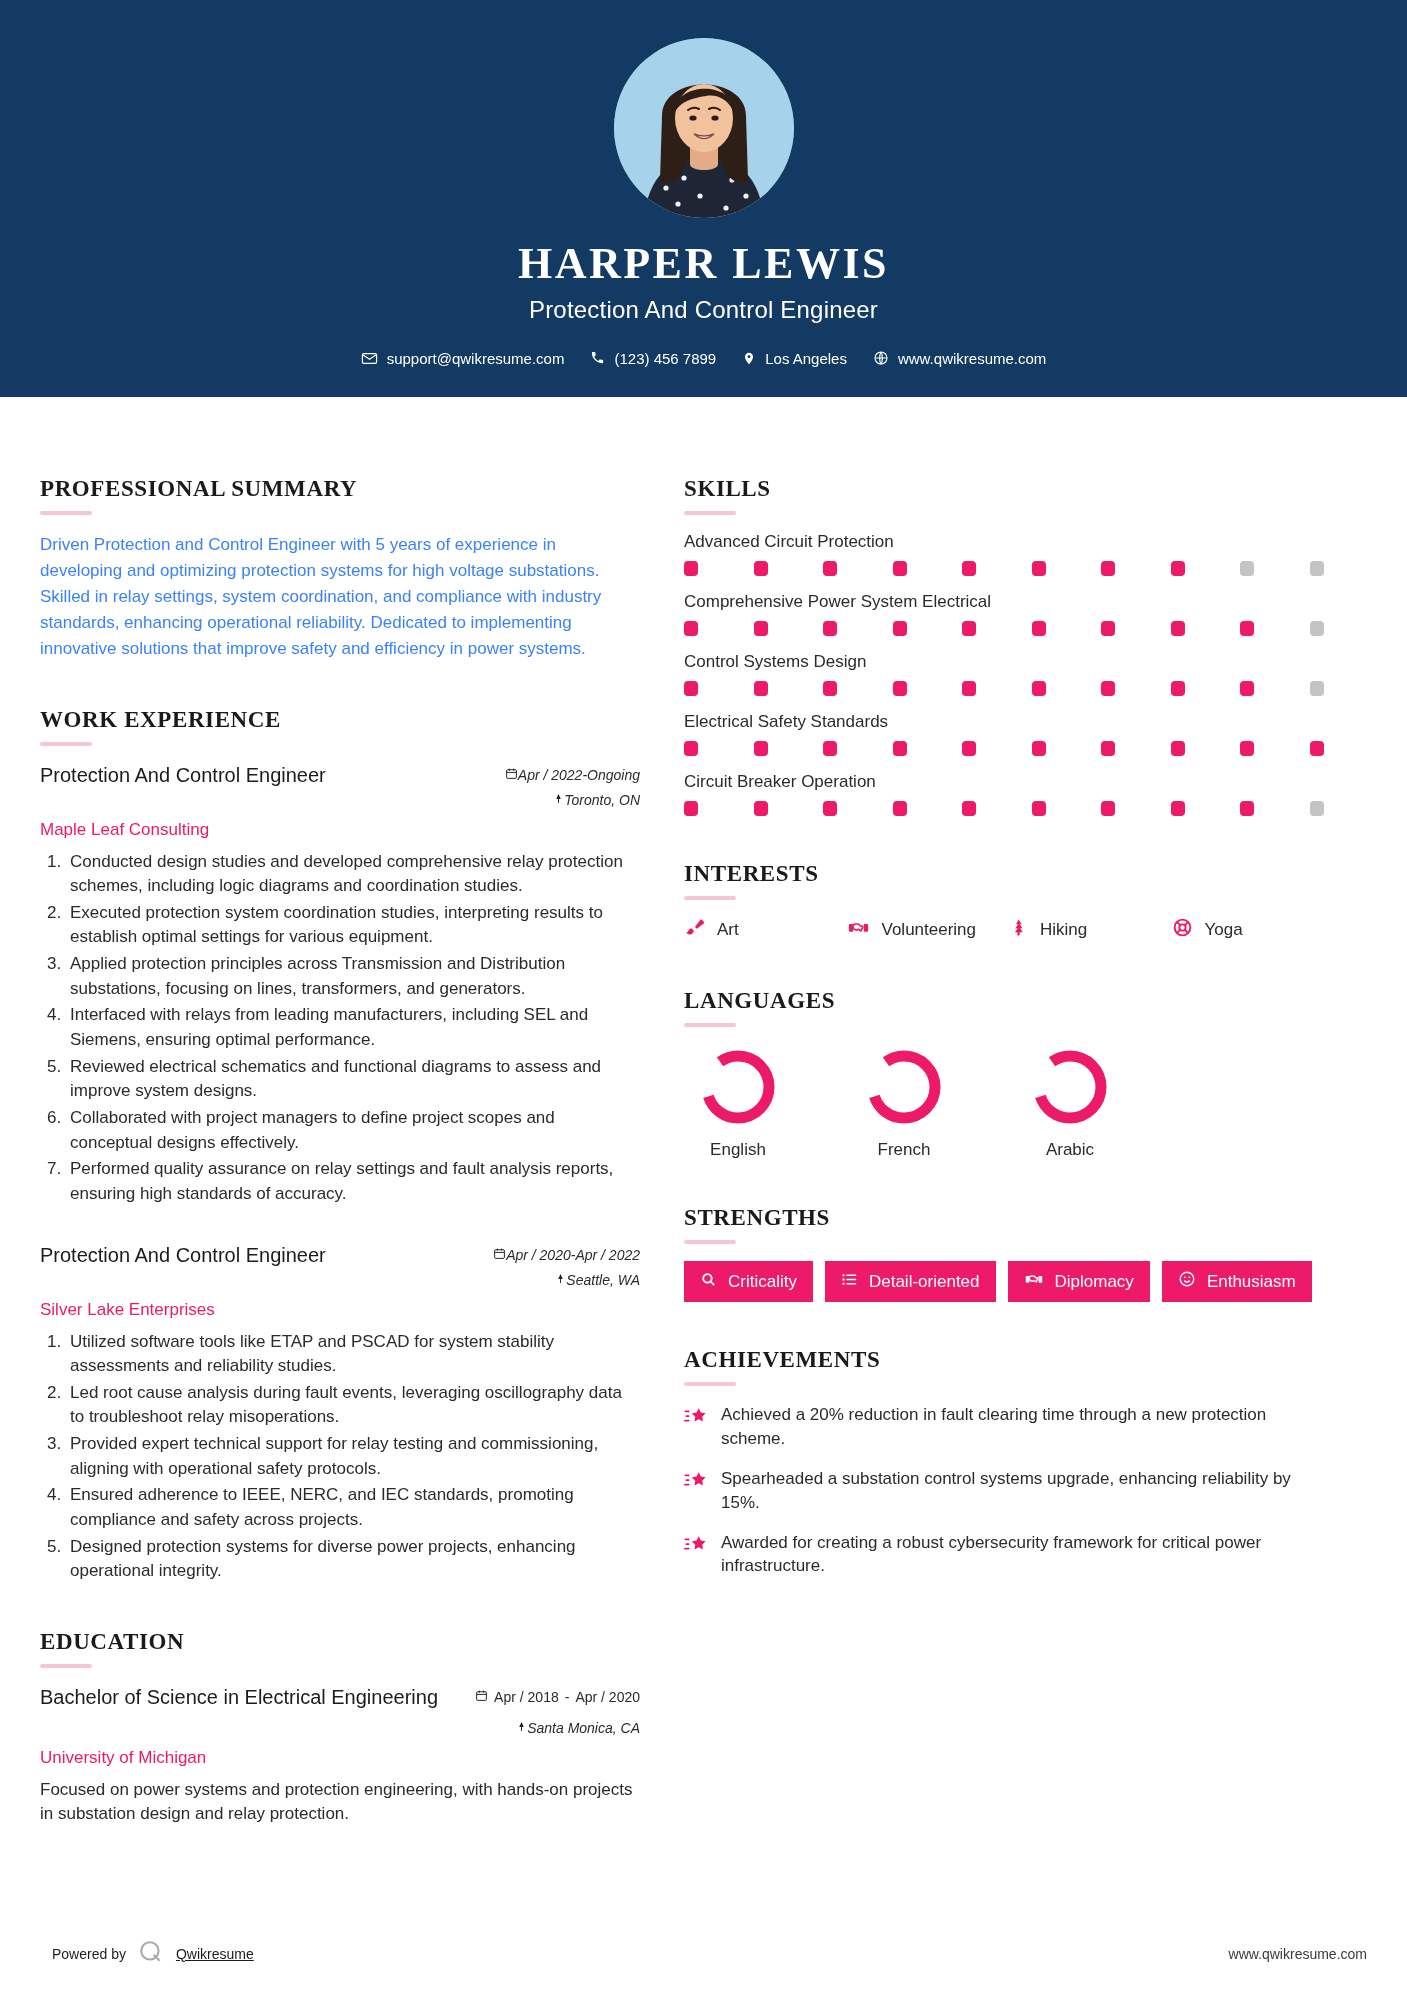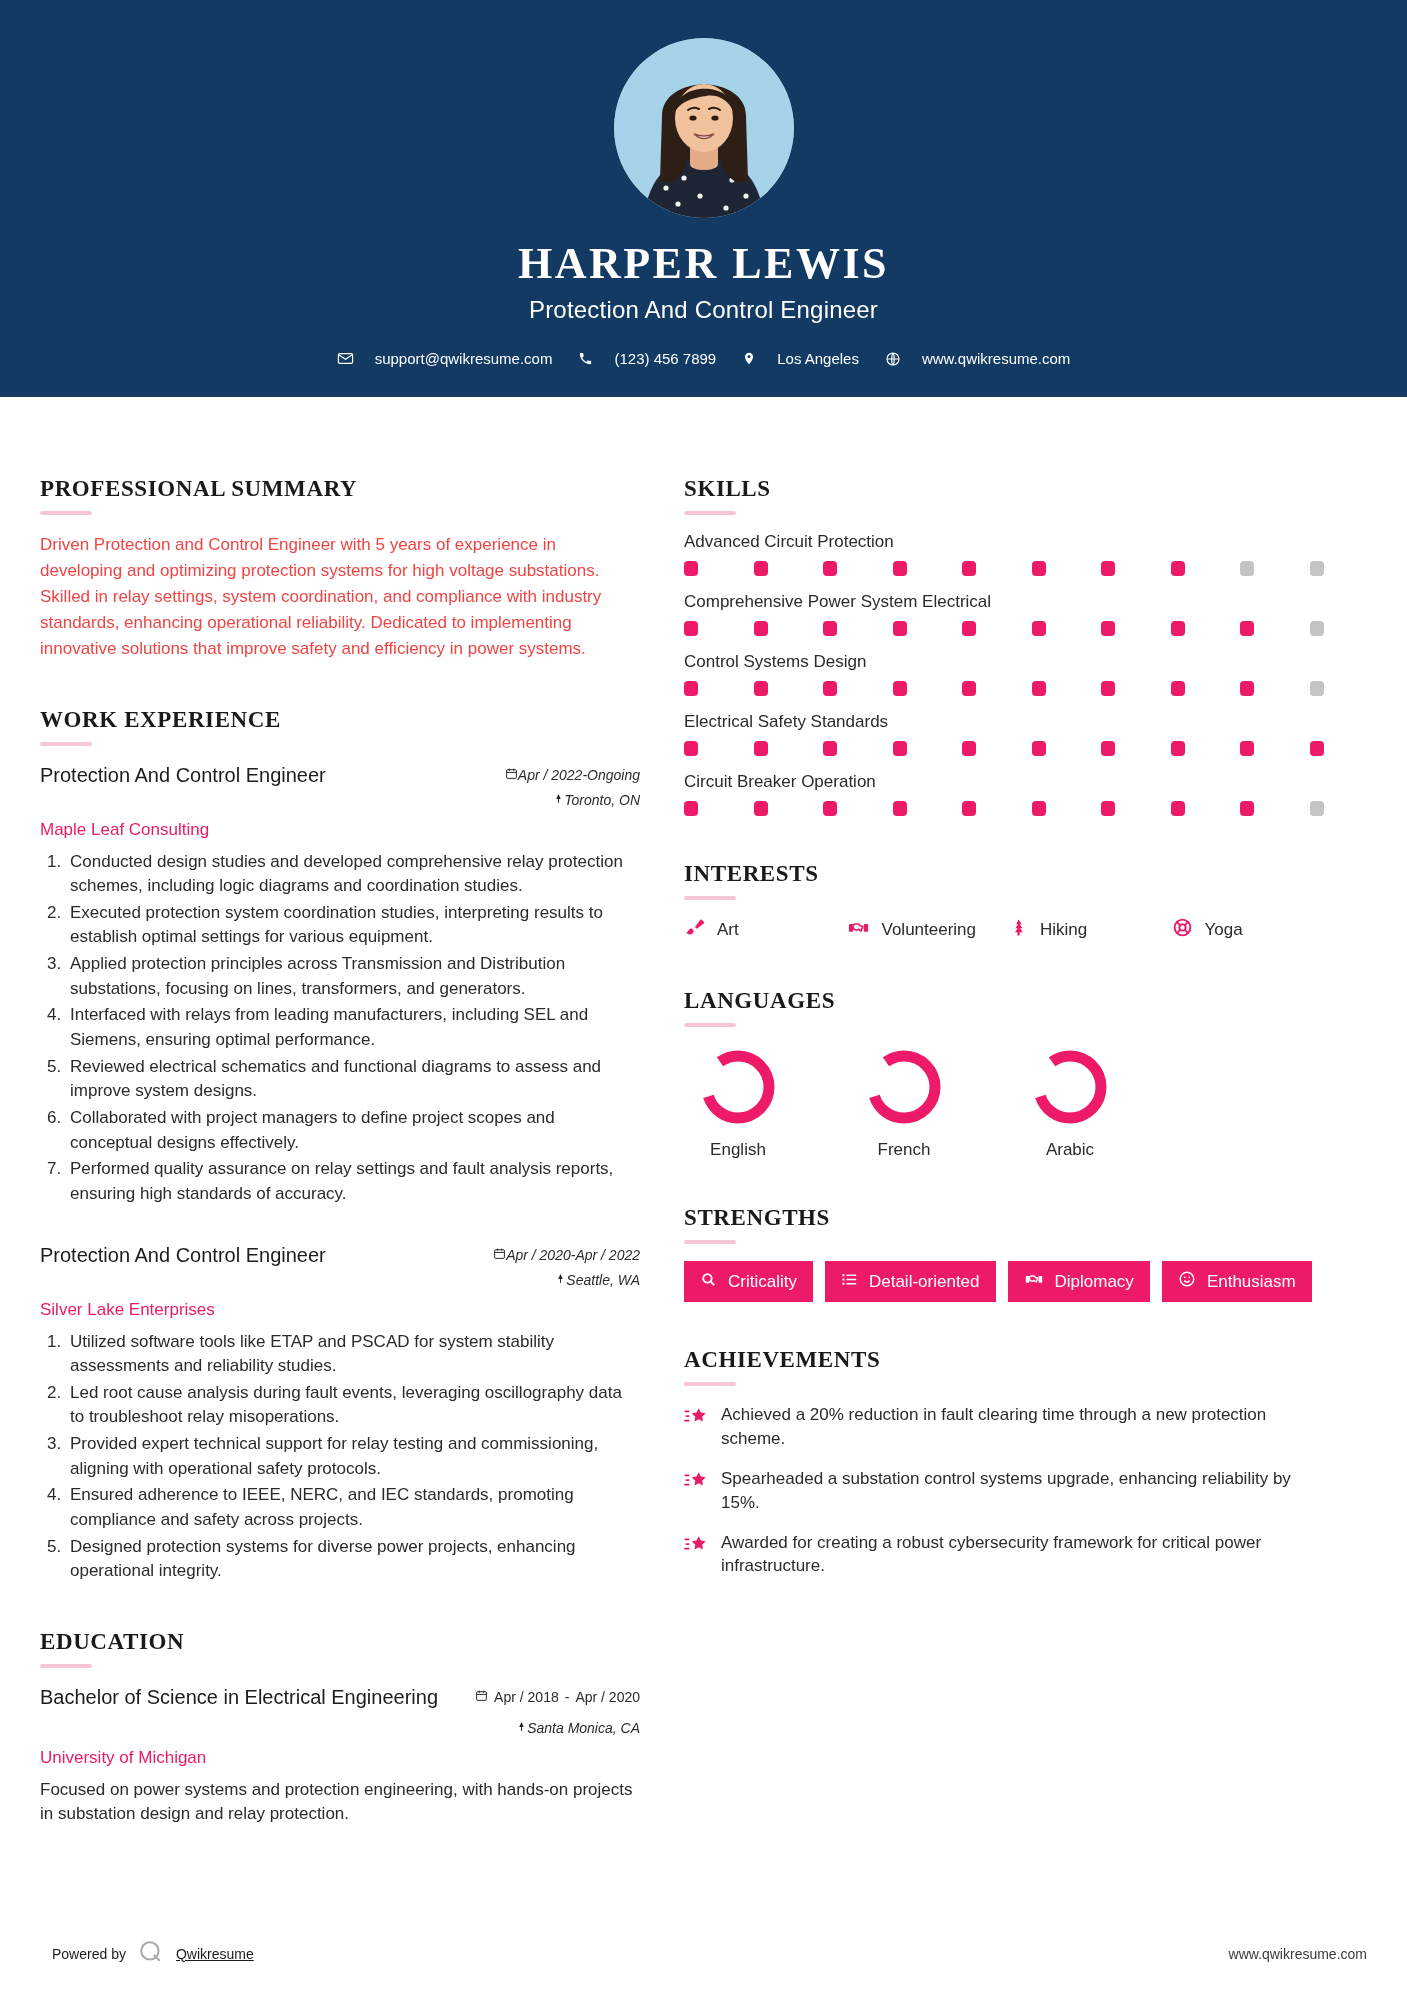--- a/index.html
+++ b/index.html
@@ -52,22 +52,22 @@
     margin-top: 26px;
     display: flex;
     justify-content: center;
     align-items: center;
     gap: 26px;
     color: #ffffff;
     font-size: 15px;
   }
   .contact-item {
     display: flex;
-    align-items: center;
-    gap: 21px;
+    align-items: flex-start;
+    gap: 9px;
     white-space: nowrap;
   }
   .contact-item svg { display: block; }
 
   
   .body {
     display: flex;
     padding: 34px 40px 0 40px;
     gap: 44px;
   }
@@ -91,21 +91,21 @@
     margin-top: 9px;
     margin-bottom: 17px;
     border-radius: 2px;
   }
   .sec { margin-bottom: 24px; }
 
   
   .summary {
     font-size: 17px;
     line-height: 1.52;
-    color: #ef4444;
+    color: #3b82f6;
   }
   .exp-item { margin-bottom: 6px; }
   .exp-head {
     display: flex;
     justify-content: space-between;
     align-items: flex-start;
   }
   .exp-role {
     font-size: 20px;
     color: #1c1c1c;

